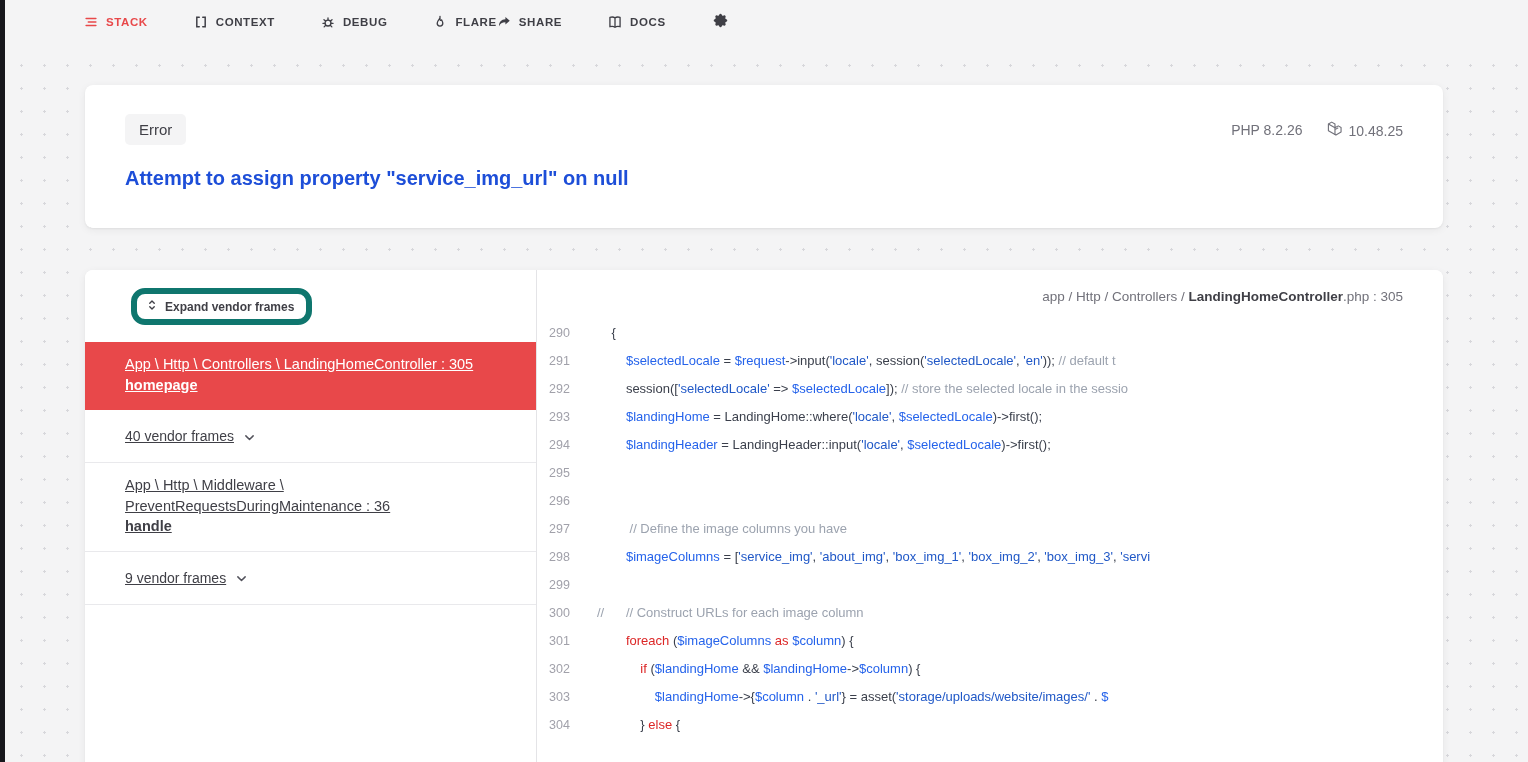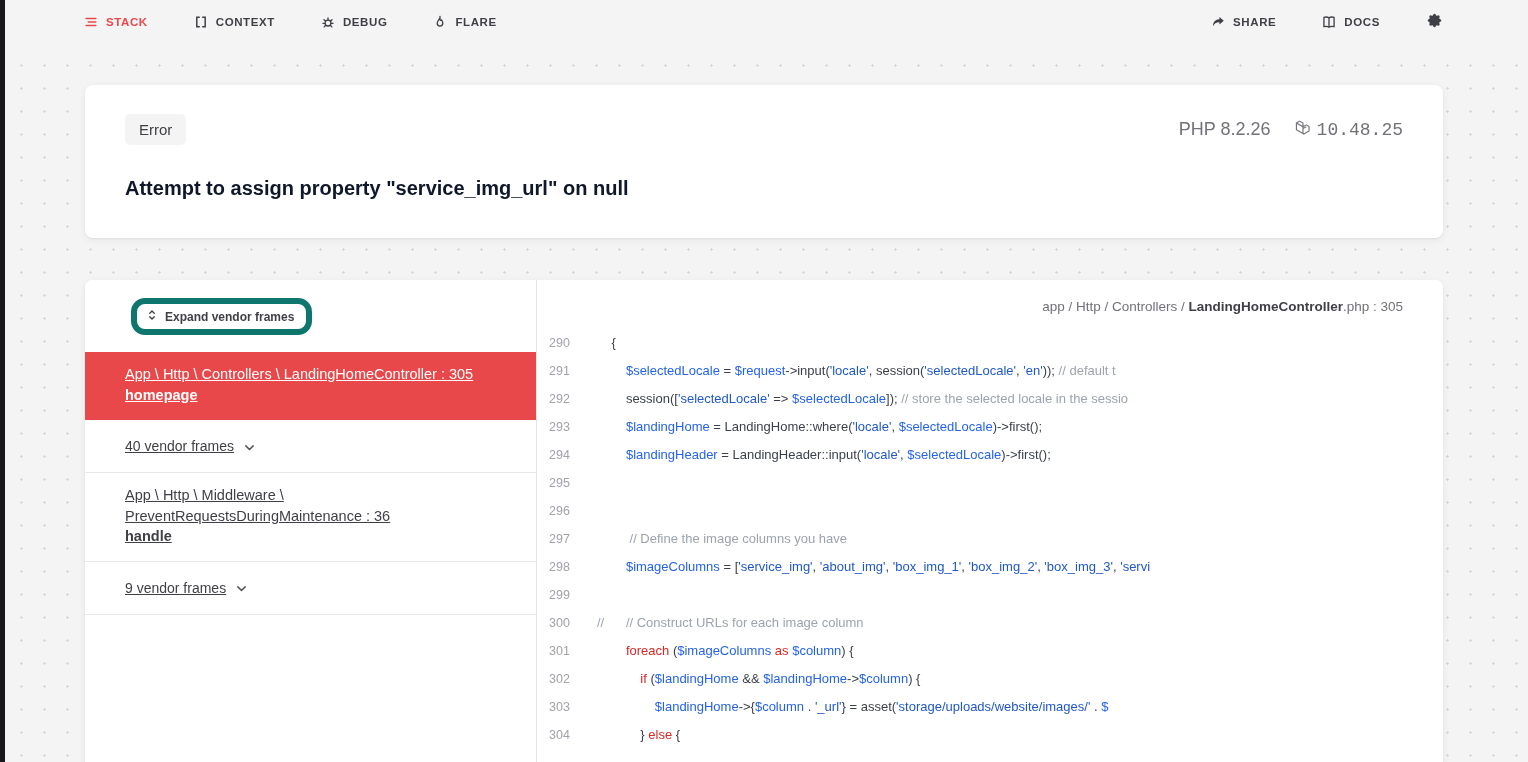--- a/index.html
+++ b/index.html
@@ -20,21 +20,21 @@
     background-image:radial-gradient(circle,#d7d7db 1.2px,transparent 1.4px);
     background-size:23px 23px;
     background-position:10px 54px;
     color:#3f3f46;
   }
   .left-edge-bar{position:fixed;left:0;top:0;width:5px;height:100%;background:#17171c;z-index:50;}
 
   
   .topnav{
     height:44px;background:var(--bg);
-    display:flex;align-items:center;justify-content:space-between;
+    display:flex;align-items:center;justify-content:flex-start;
     padding:0 85px 0 84px;position:relative;z-index:2;
   }
   .nav-left,.nav-right{display:flex;align-items:center;gap:46px;}
   .nav-item{
     display:inline-flex;align-items:center;gap:8px;
     background:none;border:none;padding:0;cursor:pointer;
     font-family:inherit;font-size:11.5px;font-weight:700;letter-spacing:.6px;
     color:#3f3f46;
   }
   .nav-item.active{color:var(--accent-red);}
@@ -48,23 +48,23 @@
     box-shadow:0 1px 2px rgba(0,0,0,.05),0 2px 8px rgba(0,0,0,.06);
   }
 
   
   .error-card{padding:29px 40px 38px;}
   .error-card-top{display:flex;justify-content:space-between;align-items:center;}
   .error-badge{
     display:inline-block;background:#f4f4f5;color:#3f3f46;
     font-size:15px;padding:7px 14px;border-radius:5px;
   }
-  .error-meta{display:flex;align-items:center;gap:24px;color:#71717a;font-size:18px;}
-  .laravel-chip{display:inline-flex;align-items:flex-start;gap:7px;color:#71717a;font-family:Liberation Mono, monospace;}
-  .error-title{margin:32px 0 0;font-size:20px;font-weight:700;color:#0f172a;}
+  .error-meta{display:flex;align-items:center;gap:24px;color:#71717a;font-size:14px;}
+  .laravel-chip{display:inline-flex;align-items:flex-end;gap:7px;color:#71717a;}
+  .error-title{margin:22px 0 0;font-size:20px;font-weight:700;color:#1d4ed8;}
 
   
   .stack-card{margin-top:42px;display:flex;height:600px;overflow:hidden;}
   .frames-panel{width:452px;flex-shrink:0;border-right:1px solid #e4e4e7;background:#fff;}
   .expand-row{padding:18px 0 17px 46px;}
   .expand-btn{
     display:inline-flex;align-items:center;gap:7px;
     background:#fff;border:6px solid #0f766e;border-radius:14px;
     padding:5px 12px 5px 9px;font-family:inherit;
     font-size:12px;font-weight:700;color:#3f3f46;cursor:pointer;

